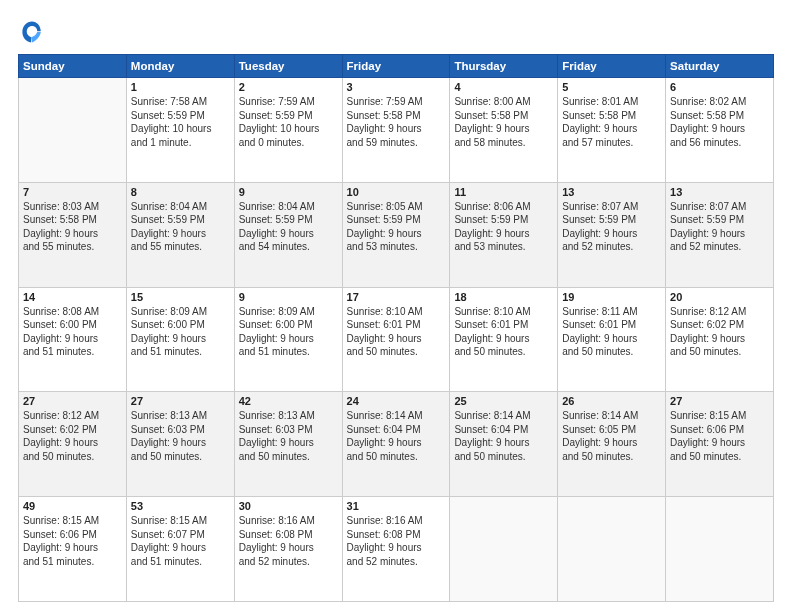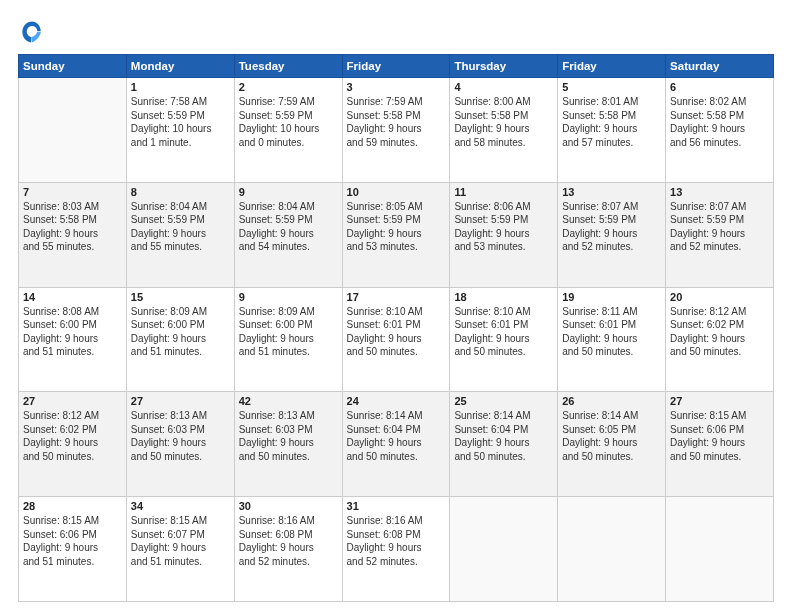--- a/index.html
+++ b/index.html
@@ -244,25 +244,25 @@
             <div class="day-number">26</div>
             <div class="cell-text">Sunrise: 8:14 AM<br>Sunset: 6:05 PM<br>Daylight: 9 hours<br>and 50 minutes.</div>
           </td>
           <td>
             <div class="day-number">27</div>
             <div class="cell-text">Sunrise: 8:15 AM<br>Sunset: 6:06 PM<br>Daylight: 9 hours<br>and 50 minutes.</div>
           </td>
         </tr>
         <tr>
           <td>
-            <div class="day-number">28</div>
+            <div class="day-number">49</div>
             <div class="cell-text">Sunrise: 8:15 AM<br>Sunset: 6:06 PM<br>Daylight: 9 hours<br>and 51 minutes.</div>
           </td>
           <td>
-            <div class="day-number">34</div>
+            <div class="day-number">53</div>
             <div class="cell-text">Sunrise: 8:15 AM<br>Sunset: 6:07 PM<br>Daylight: 9 hours<br>and 51 minutes.</div>
           </td>
           <td>
             <div class="day-number">30</div>
             <div class="cell-text">Sunrise: 8:16 AM<br>Sunset: 6:08 PM<br>Daylight: 9 hours<br>and 52 minutes.</div>
           </td>
           <td>
             <div class="day-number">31</div>
             <div class="cell-text">Sunrise: 8:16 AM<br>Sunset: 6:08 PM<br>Daylight: 9 hours<br>and 52 minutes.</div>
           </td>

